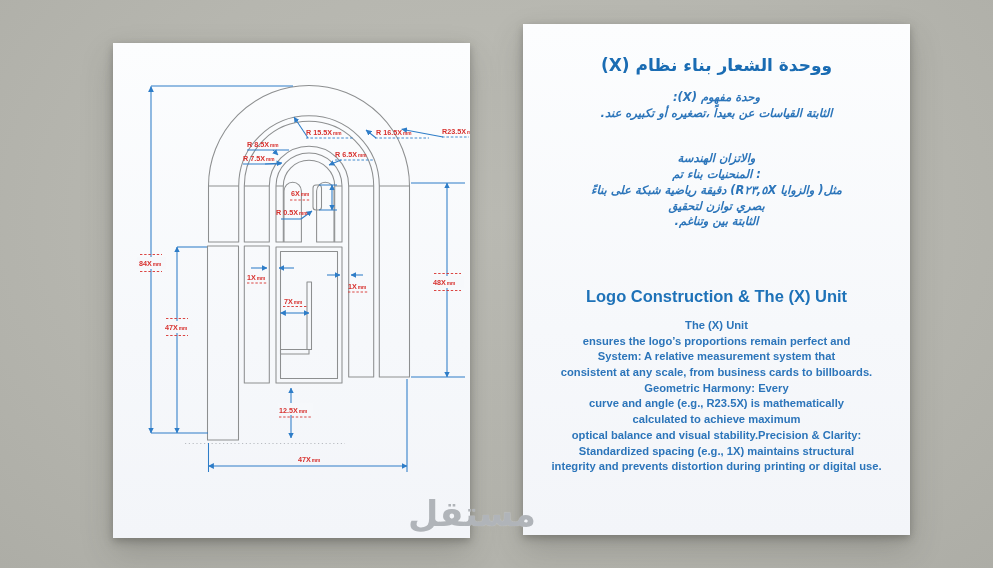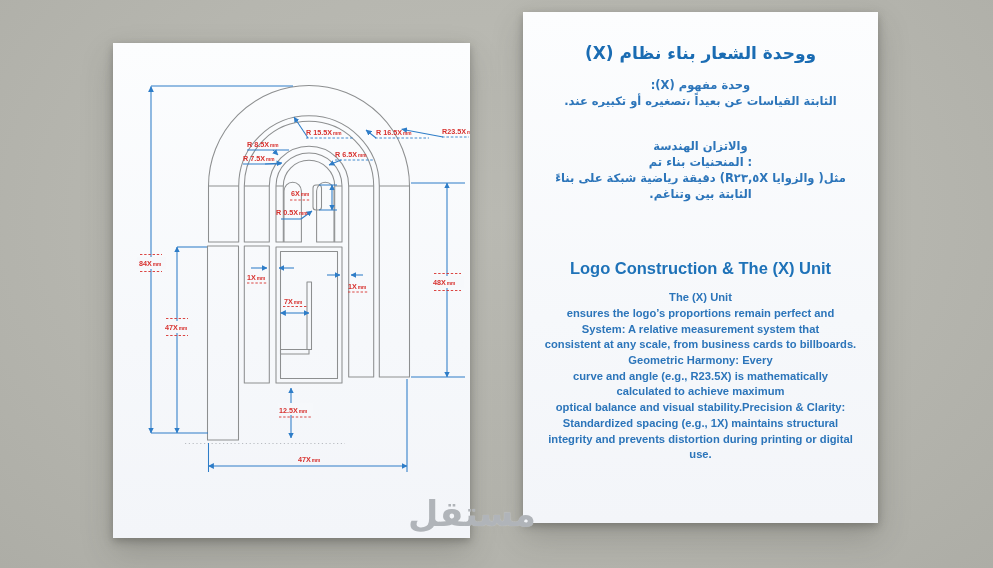--- a/index.html
+++ b/index.html
@@ -7,29 +7,29 @@
     position:relative;width:993px;height:568px;overflow:hidden;
     background:radial-gradient(ellipse at 50% 38%, #bdbdb6 0%, #b6b6af 55%, #adada6 100%);
     font-family:"Liberation Sans", sans-serif;
   }
   .sheet{
     position:absolute;
     background:linear-gradient(180deg,#fcfdfe 0%,#f6f8fb 60%,#f3f5f9 100%);
     box-shadow:0 3px 8px rgba(55,55,50,.35), 0 14px 30px rgba(55,55,50,.22);
   }
   .sheet.left{left:113px;top:43px;width:357px;height:495px;}
-  .sheet.right{left:523px;top:12px;width:355px;height:511px;}
+  .sheet.right{left:523px;top:24px;width:387px;height:511px;}
   .sheet.right .inner{position:absolute;left:14px;right:14px;top:0;text-align:center;}
 
   .ar{font-family:"DejaVu Sans", sans-serif;}
   .ar-title{
     margin:31px 0 0 0;font-size:17px;font-weight:bold;color:#1a6cb3;
     letter-spacing:0;
   }
-  .ar-body{margin-top:15px;font-size:11.5px;line-height:15.7px;color:#2c75ba;font-weight:bold;}
+  .ar-body{margin-top:15px;font-size:11.5px;line-height:15.7px;color:#2c75ba;font-weight:bold;font-style:italic;}
   .ar-body p{margin:0;}
   .ar-gap{height:15px;}
   .en-title{margin:57px 0 12px 0;font-size:16.5px;font-weight:bold;color:#1e72b8;}
   .en-body{margin-top:10px;font-size:11.2px;line-height:15.7px;color:#2c75ba;font-weight:bold;}
   .en-body p{margin:0;}
 
   
   .bidi-exact{direction:ltr;unicode-bidi:isolate;}
   .bidi-exact .tok{unicode-bidi:isolate;}
 
@@ -181,20 +181,21 @@
         <p class="bidi-exact"><span class="tok">:(X)</span> <span class="tok">مفهوم</span> <span class="tok">وحدة</span></p>
         <p class="bidi-exact"><span class="tok">.عند</span> <span class="tok">تكبيره</span> <span class="tok">أو</span> <span class="tok">تصغيره،</span> <span class="tok">بعيداً</span> <span class="tok">عن</span> <span class="tok">القياسات</span> <span class="tok">الثابتة</span></p>
       </div>
 
       <div class="ar-gap"></div>
 
       <div class="ar ar-body">
         <p class="bidi-exact"><span class="tok">الهندسة</span> <span class="tok">والاتزان</span></p>
         <p class="bidi-exact"><span class="tok">تم</span> <span class="tok">بناء</span> <span class="tok">المنحنيات</span> <span class="tok">:</span></p>
         <p class="bidi-exact"><span class="tok">بناءً</span> <span class="tok">على</span> <span class="tok">شبكة</span> <span class="tok">رياضية</span> <span class="tok">دقيقة</span> <span class="tok">(R٢٣,٥X</span> <span class="tok">والزوايا</span> <span class="tok">)مثل</span></p>
+        <p class="bidi-exact"><span class="tok">لتحقيق</span> <span class="tok">توازن</span> <span class="tok">بصري</span></p>
         <p class="bidi-exact"><span class="tok">.وتناغم</span> <span class="tok">بين</span> <span class="tok">الثابتة</span></p>
       </div>
 
       <h2 class="en-title">Logo Construction &amp; The (X) Unit</h2>
 
       <div class="en-body">
         <p>The (X) Unit</p>
         <p>ensures the logo’s proportions remain perfect and</p>
         <p>System: A relative measurement system that</p>
         <p>consistent at any scale, from business cards to billboards.</p>

